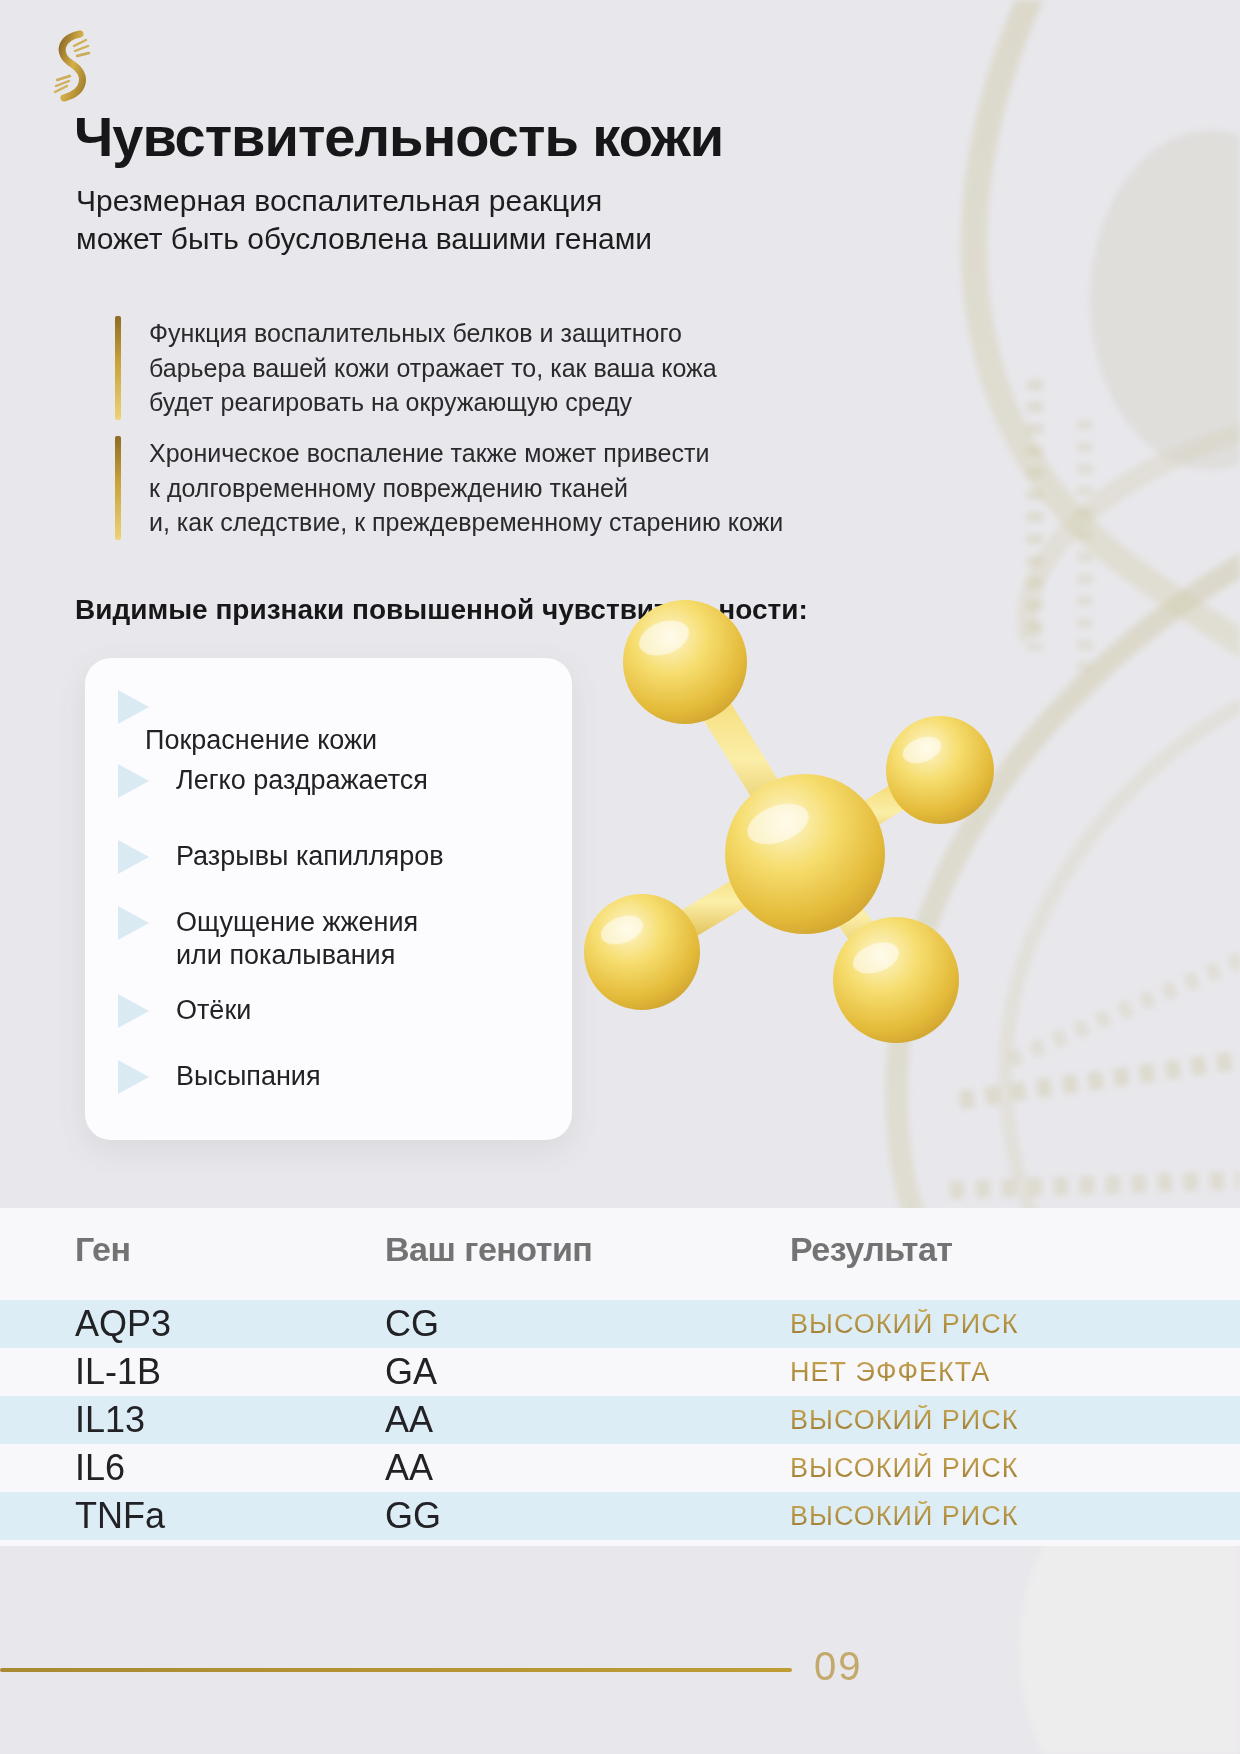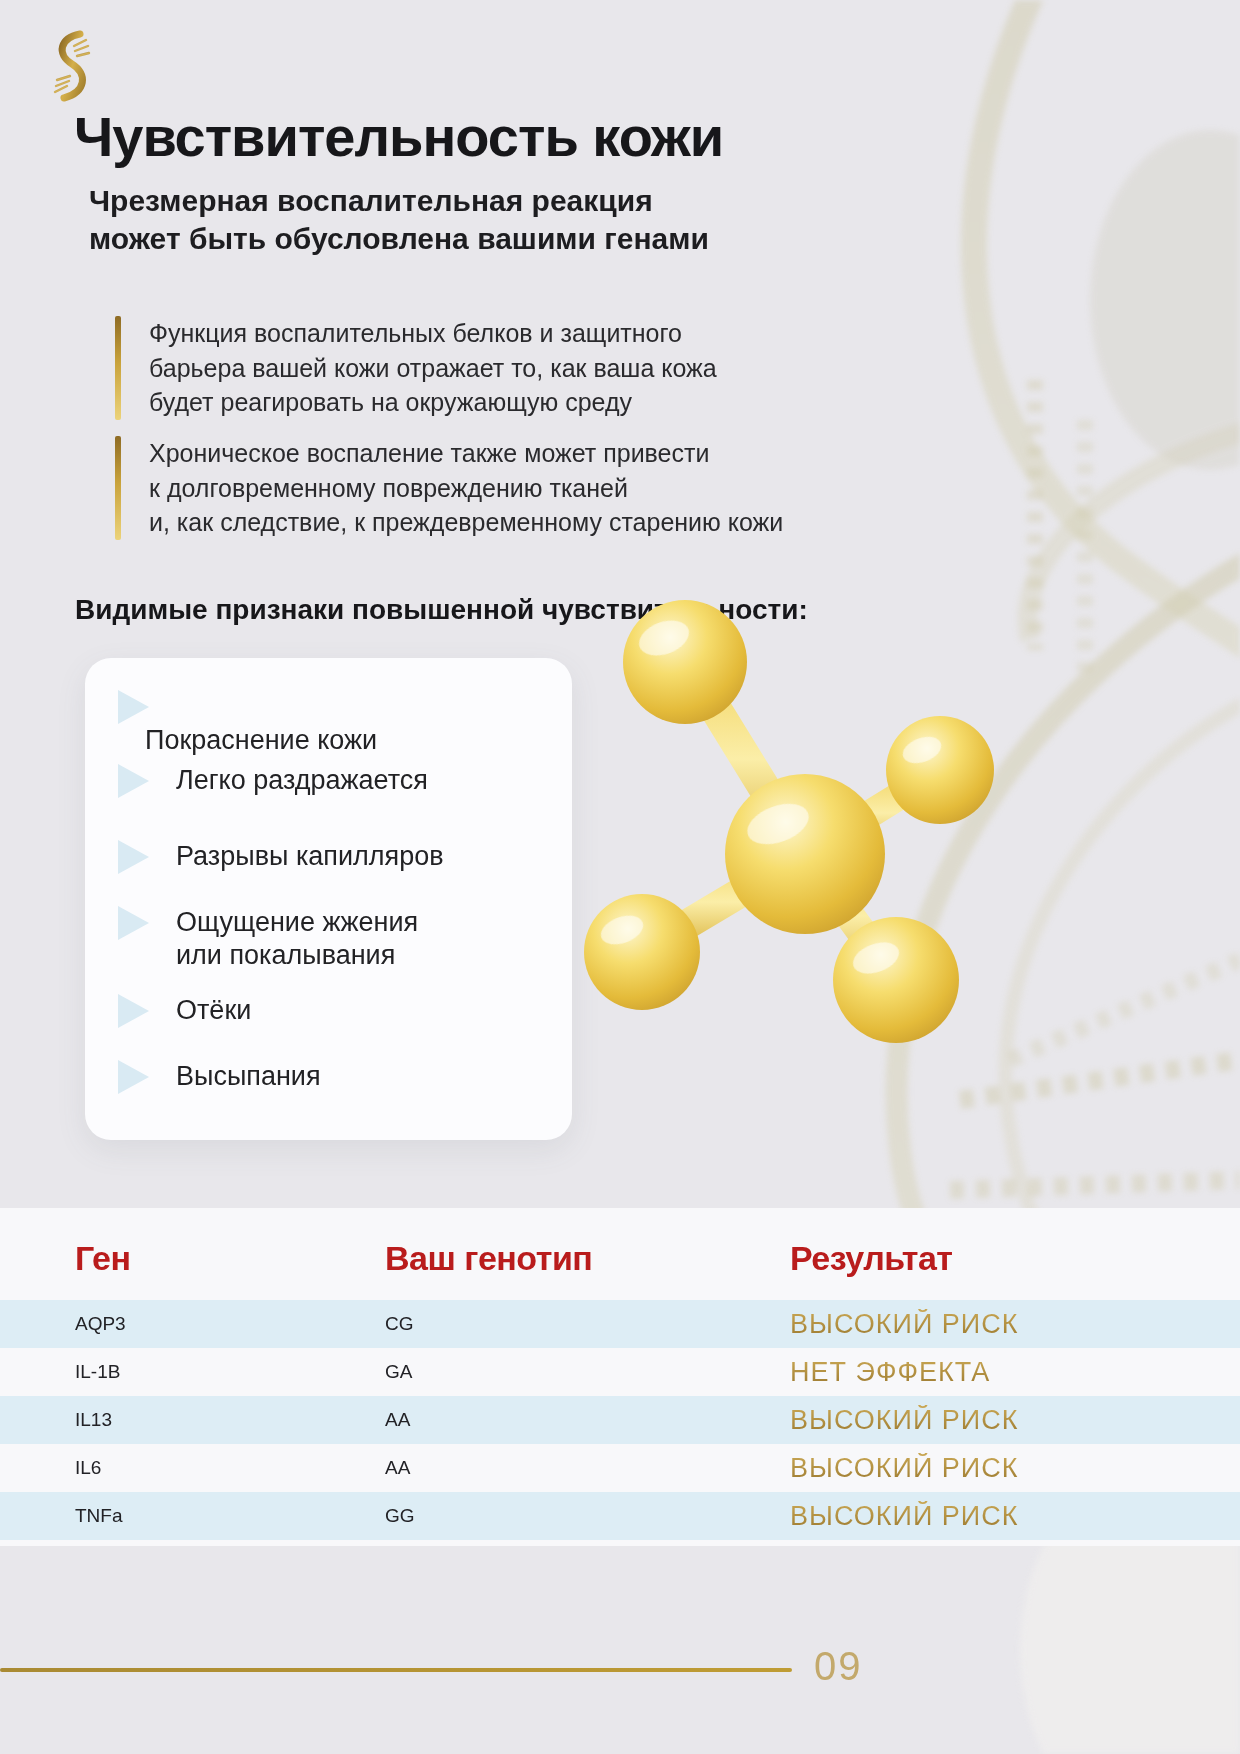--- a/index.html
+++ b/index.html
@@ -35,24 +35,24 @@
     position: absolute;
     left: 74px; top: 104px;
     font-size: 56px;
     font-weight: 800;
     letter-spacing: -1px;
     color: #17171a;
   }
 
   .subtitle {
     position: absolute;
-    left: 89px; top: 182px;
+    left: 76px; top: 182px;
     font-size: 30px;
     line-height: 1.25;
-    font-weight: 700;
+    font-weight: 400;
     color: #1d1d20;
     white-space: pre-line;
   }
 
   .intro-para {
     position: absolute;
     left: 75px;
     display: flex;
     padding-left: 40px;
   }
@@ -133,34 +133,33 @@
   .results-header {
     position: absolute;
     top: 22px; left: 0;
     width: 100%;
     display: grid;
     grid-template-columns: 75px 310px 405px auto;
   }
   .results-header .col-h {
     font-size: 34px;
     font-weight: 800;
-    color: #b91c1c;
+    color: #737373;
     letter-spacing: -0.5px;
-    margin-top: 9px;
   }
   .results-rows { position: absolute; top: 92px; left: 0; width: 100%; }
   .result-row {
     display: grid;
     grid-template-columns: 75px 310px 405px auto;
     align-items: center;
     height: 48px;
   }
   .result-row.shade { background: #ddedf5; }
   .cell-gene, .cell-genotype {
-    font-size: 19px;
+    font-size: 36px;
     color: #222226;
     font-weight: 400;
   }
   .cell-result {
     font-size: 27px;
     font-weight: 500;
     letter-spacing: 1px;
     text-transform: uppercase;
     background: linear-gradient(180deg, #caa855 0%, #a9873a 70%, #93742f 100%);
     -webkit-background-clip: text;

